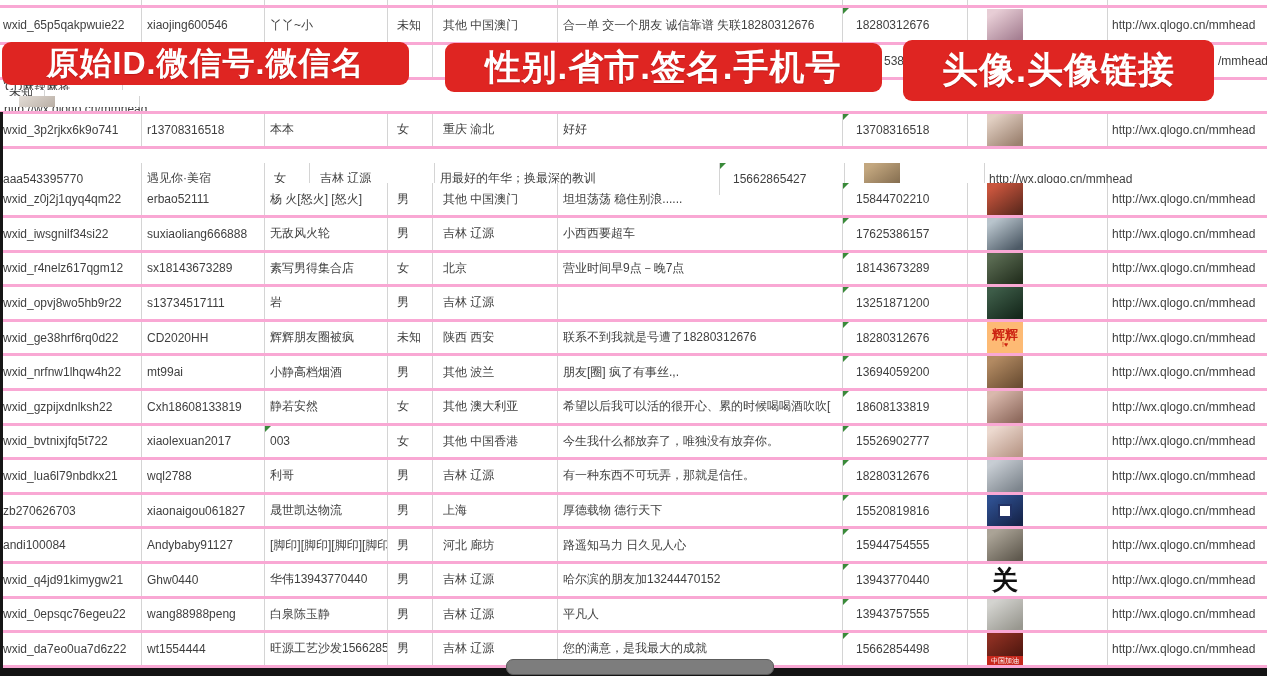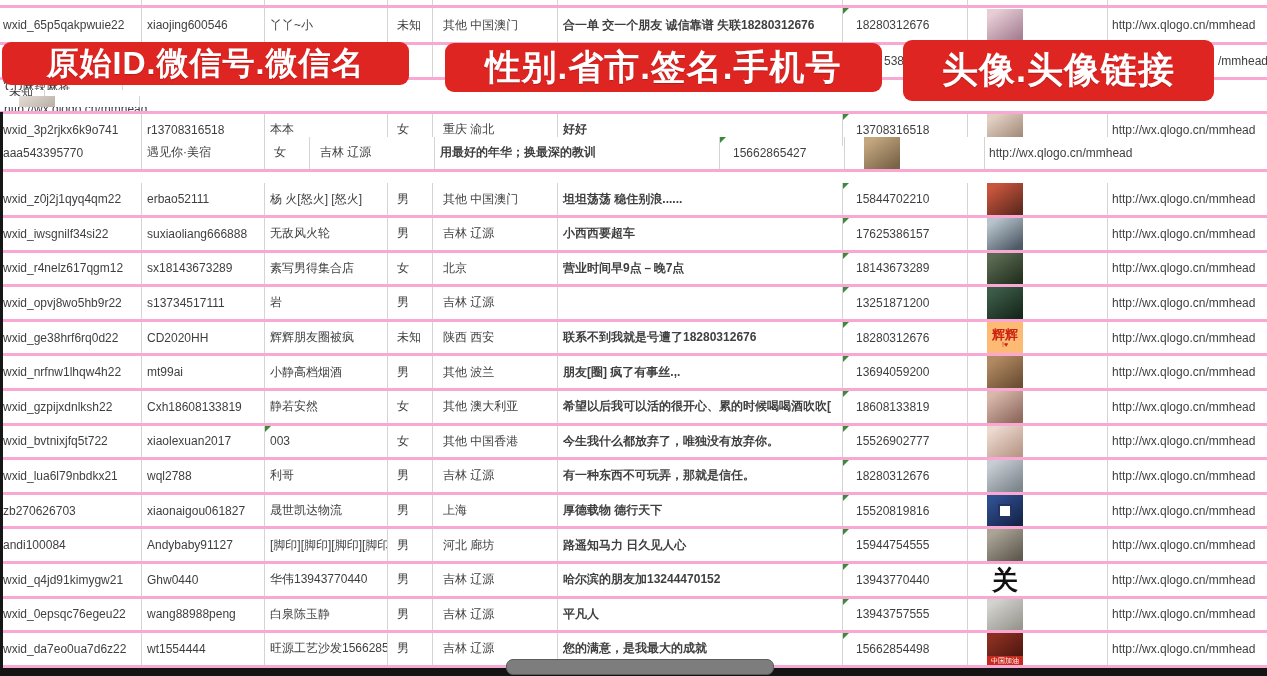--- a/index.html
+++ b/index.html
@@ -3,21 +3,21 @@
 <meta charset="utf-8">
 <style>
   html,body{margin:0;padding:0;background:#e8e8e8;}
   #screen{position:relative;width:1267px;height:676px;background:#ffffff;overflow:hidden;
           font-family:"Liberation Sans","DejaVu Sans",sans-serif;color:#3f3f3f;}
   
   .row{position:absolute;left:0;width:1267px;height:34.6px;display:flex;
        border-bottom:3px solid #f9a8d4;box-sizing:border-box;background:#fff;}
   .cell{position:relative;box-sizing:border-box;border-right:1px solid #d4d4d4;
         display:flex;align-items:center;font-size:12px;white-space:nowrap;overflow:hidden;}
-  .cell.ovis{overflow:visible;z-index:1;font-weight:bold;}
+  .cell.ovis{overflow:visible;z-index:1;}
   .c-a{width:142px;padding-left:3px;}
   .c-b{width:123px;padding-left:5px;}
   .c-c{width:123px;padding-left:5px;}
   .c-d{width:45px;padding-left:9px;}
   .c-e{width:125px;padding-left:10px;}
   .c-f{width:285px;padding-left:5px;}
   .c-g{width:125px;padding-left:13px;}
   .c-h{width:140px;padding-left:0;}
   .c-i{width:159px;padding-left:4px;border-right:none;}
   .tri{position:absolute;top:0;left:0;width:0;height:0;
@@ -188,21 +188,21 @@
           <span class="t">13708316518</span>
           <div class="tri"></div>
         </div>
       <div class="cell c-h">
           <div class="avatar" style="background: linear-gradient(145deg, rgb(226, 208, 195) 15%, rgb(156, 130, 112) 90%);"></div>
         </div>
       <div class="cell c-i">
           <span class="t">http://wx.qlogo.cn/mmhead</span>
         </div>
     </div>
-      <div class="row" style="top: 137px; height: 34.6px;">
+      <div class="row" style="top: 163px; height: 34.6px;">
       <div class="cell c-a">
           <span class="t">aaa543395770</span>
         </div>
       <div class="cell c-c">
           <span class="t">遇见你·美宿</span>
         </div>
       <div class="cell c-d">
           <span class="t">女</span>
         </div>
       <div class="cell c-e">

